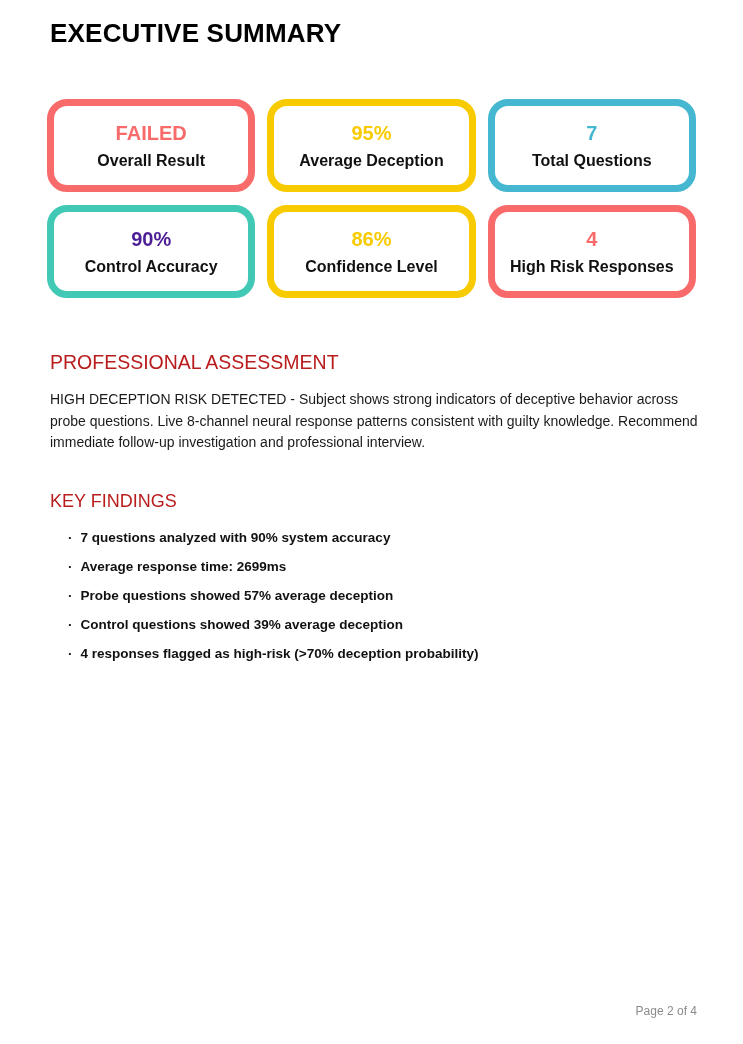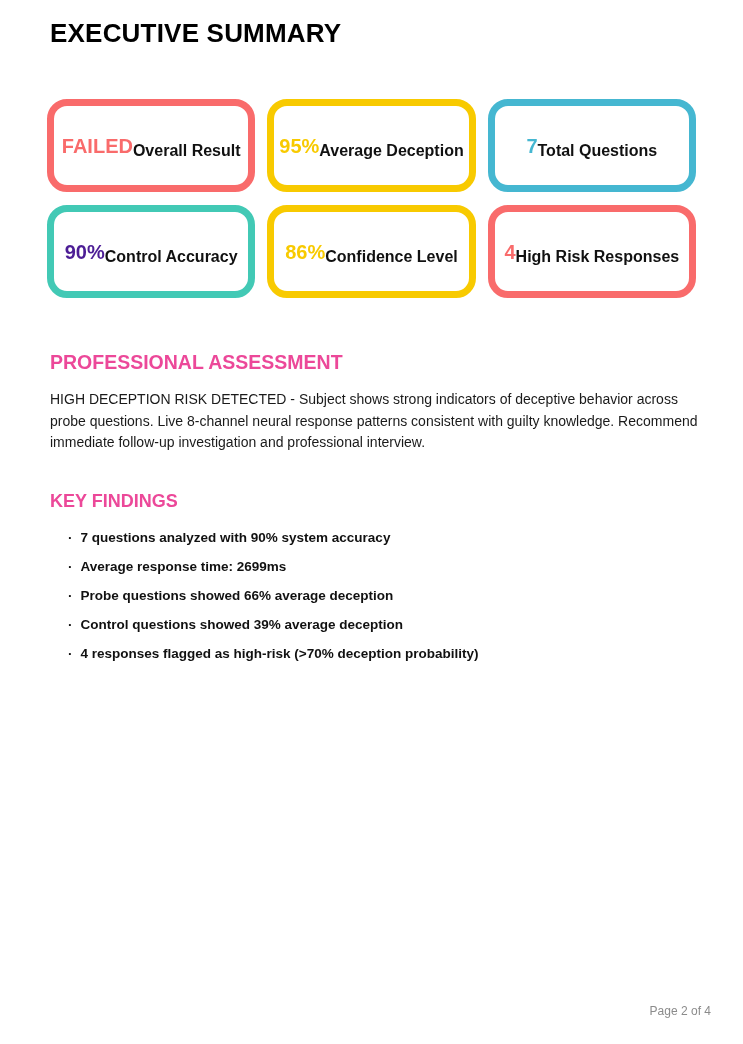--- a/index.html
+++ b/index.html
@@ -26,21 +26,21 @@
     display: grid;
     grid-template-columns: repeat(3, 1fr);
     column-gap: 12px;
     row-gap: 13px;
   }
   .stat-card {
     height: 93px;
     background: #ffffff;
     border: 7px solid #cccccc; 
     display: flex;
-    flex-direction: row;
+    flex-direction: column;
     align-items: center;
     justify-content: center;
   }
   .stat-value {
     font-size: 20px;
     font-weight: bold;
     line-height: 1;
   }
   .stat-label {
     margin-top: 10px;
@@ -49,22 +49,22 @@
     color: #111111;
     line-height: 1;
   }
   .section {
     margin-left: 50px;
     margin-right: 46px;
   }
   .section-assessment { margin-top: 53px; }
   .section-heading {
     font-size: 19.5px;
-    font-weight: bold;
-    color: #ec4899;
+    font-weight: normal;
+    color: #b91c1c;
   }
   .section-heading.small { font-size: 18px; }
   .assessment-body {
     margin-top: 15px;
     width: 648px;
     font-size: 14px;
     line-height: 21.5px;
     color: #1a1a1a;
   }
   .section-findings { margin-top: 37px; }
@@ -81,21 +81,21 @@
     margin-bottom: 15.5px;
     display: flex;
     align-items: baseline;
   }
   .bullet-dot {
     font-weight: bold;
     margin-right: 8px;
   }
   .page-footer {
     position: absolute;
-    right: 32px;
+    right: 46px;
     bottom: 26px;
     font-size: 12px;
     color: #8b8b8b;
   }
 </style>
 </head>
 <body>
 
 <div class="page">
 
@@ -146,21 +146,21 @@
       <li>
         <span class="bullet-dot">·</span>
         <span>7 questions analyzed with 90% system accuracy</span>
       </li>
       <li>
         <span class="bullet-dot">·</span>
         <span>Average response time: 2699ms</span>
       </li>
       <li>
         <span class="bullet-dot">·</span>
-        <span>Probe questions showed 66% average deception</span>
+        <span>Probe questions showed 57% average deception</span>
       </li>
       <li>
         <span class="bullet-dot">·</span>
         <span>Control questions showed 39% average deception</span>
       </li>
       <li>
         <span class="bullet-dot">·</span>
         <span>4 responses flagged as high-risk (&gt;70% deception probability)</span>
       </li>
     </ul>

